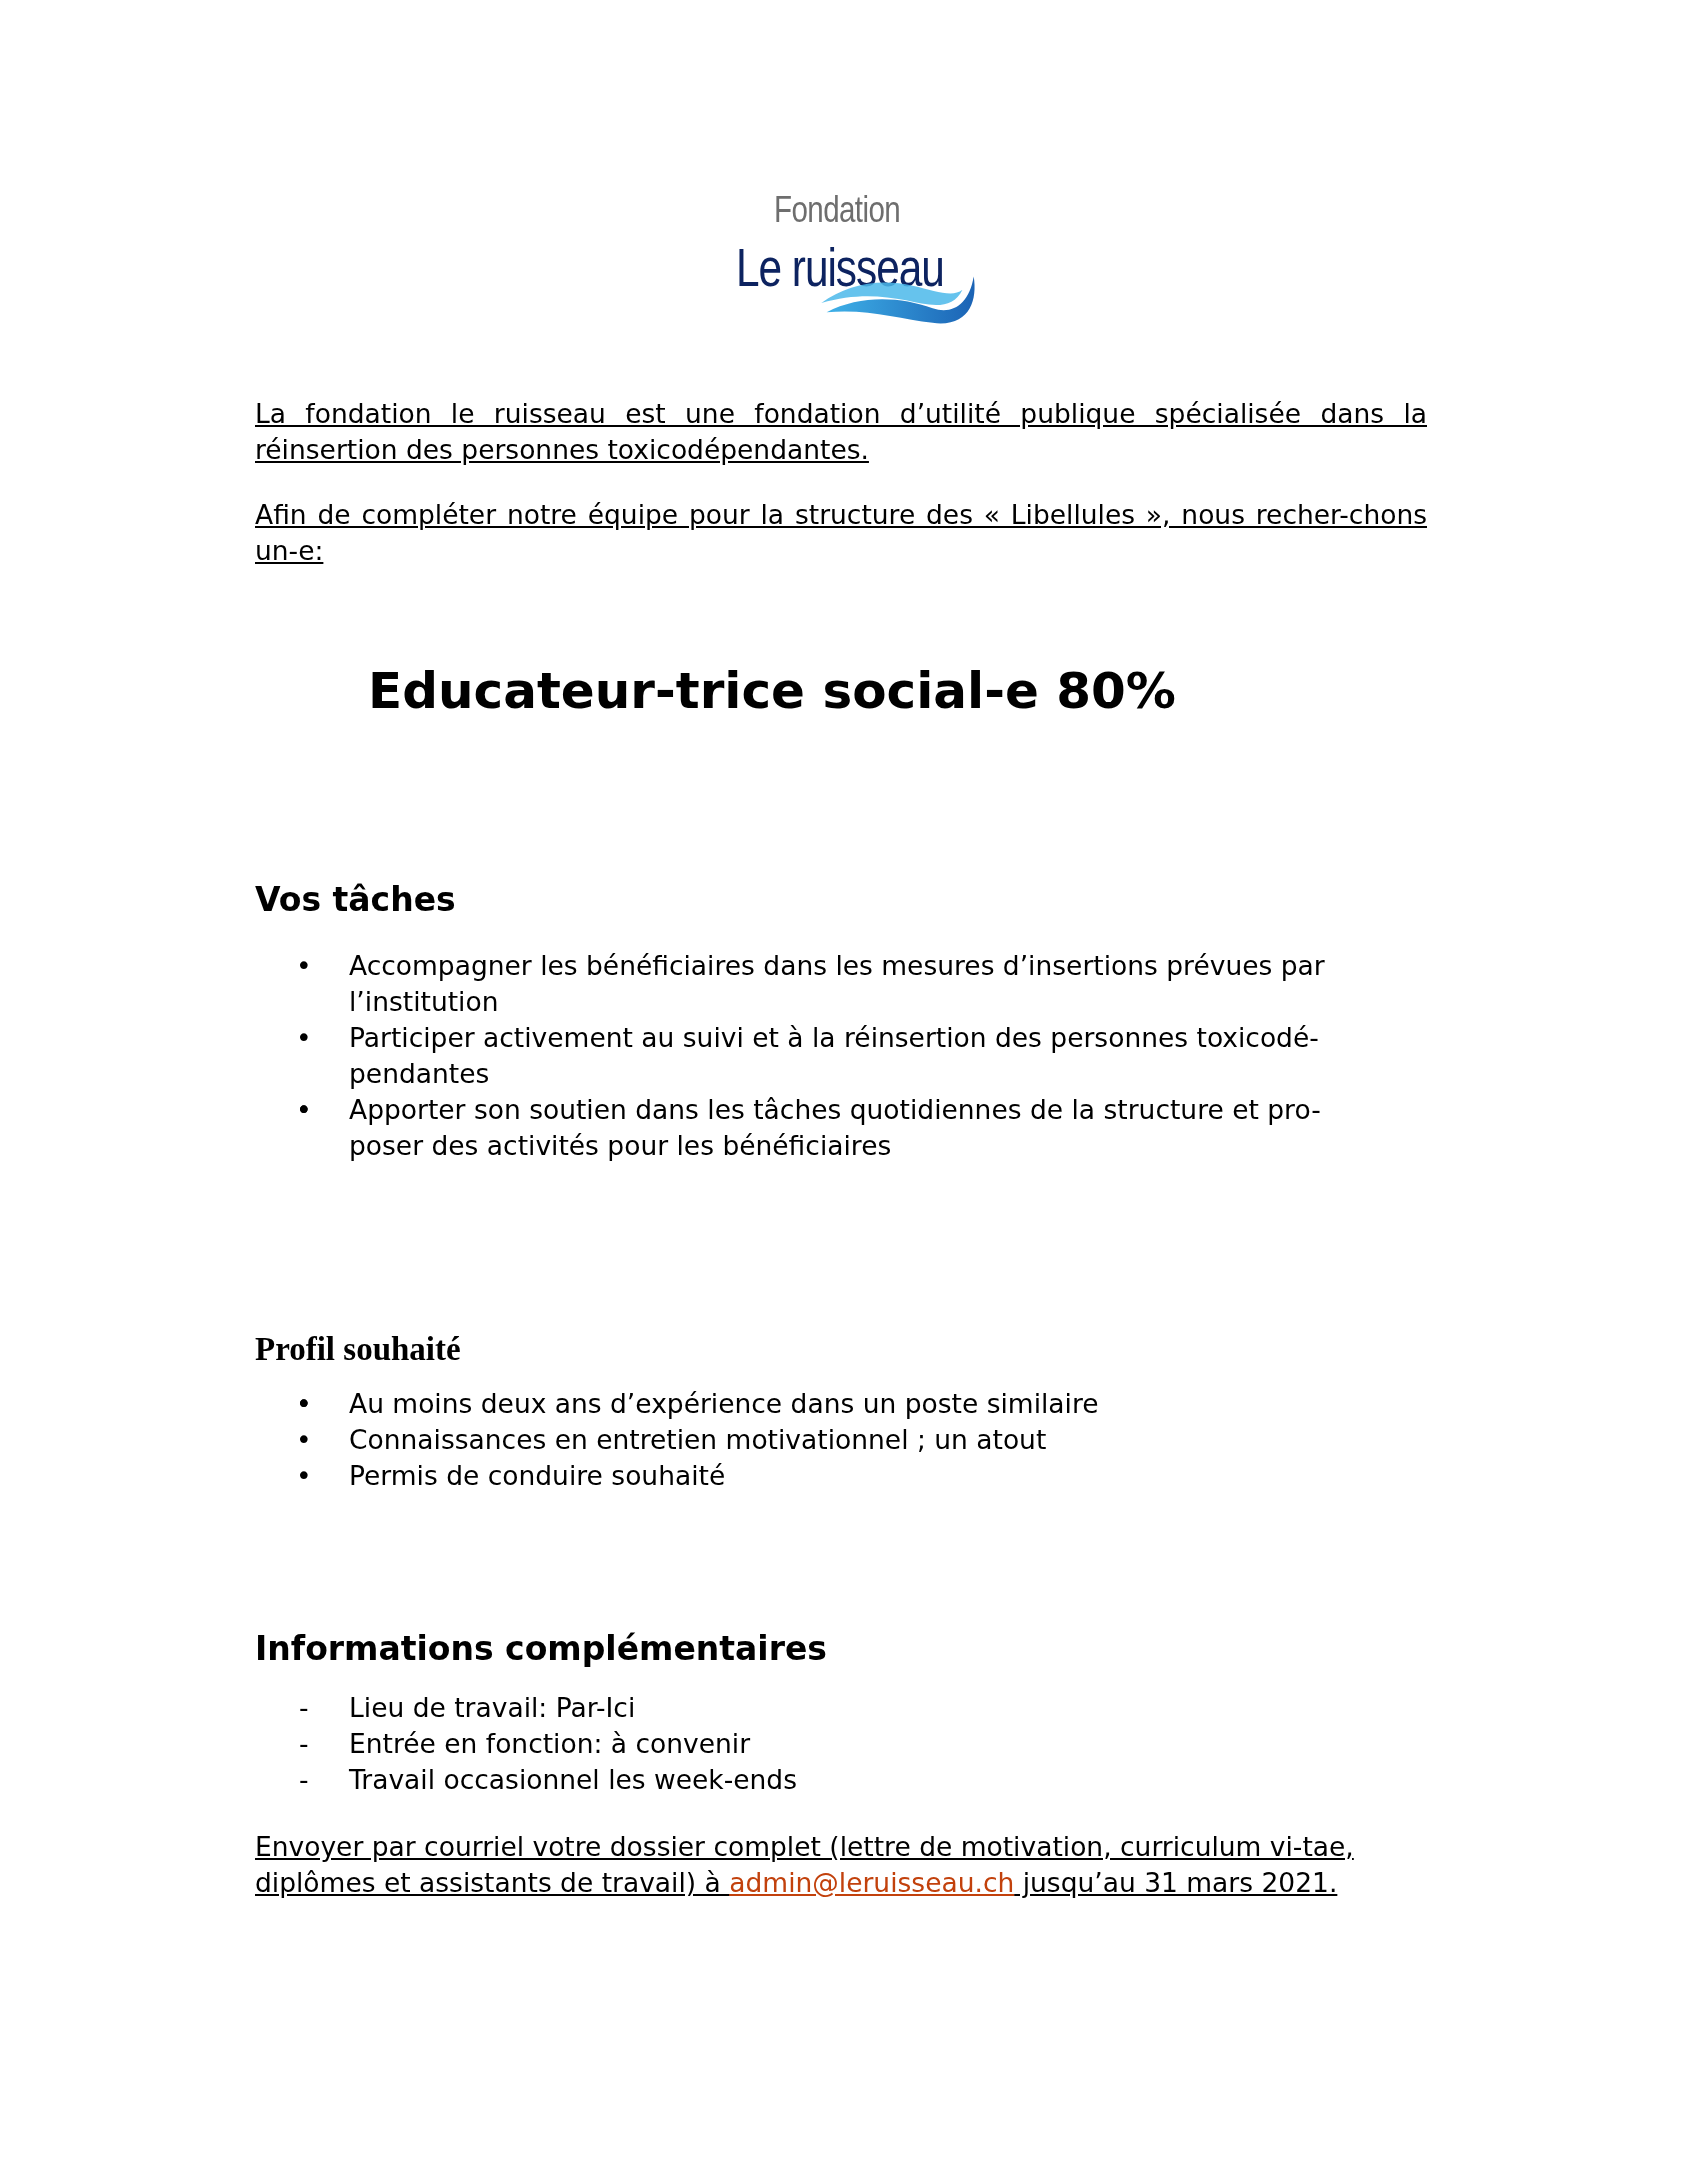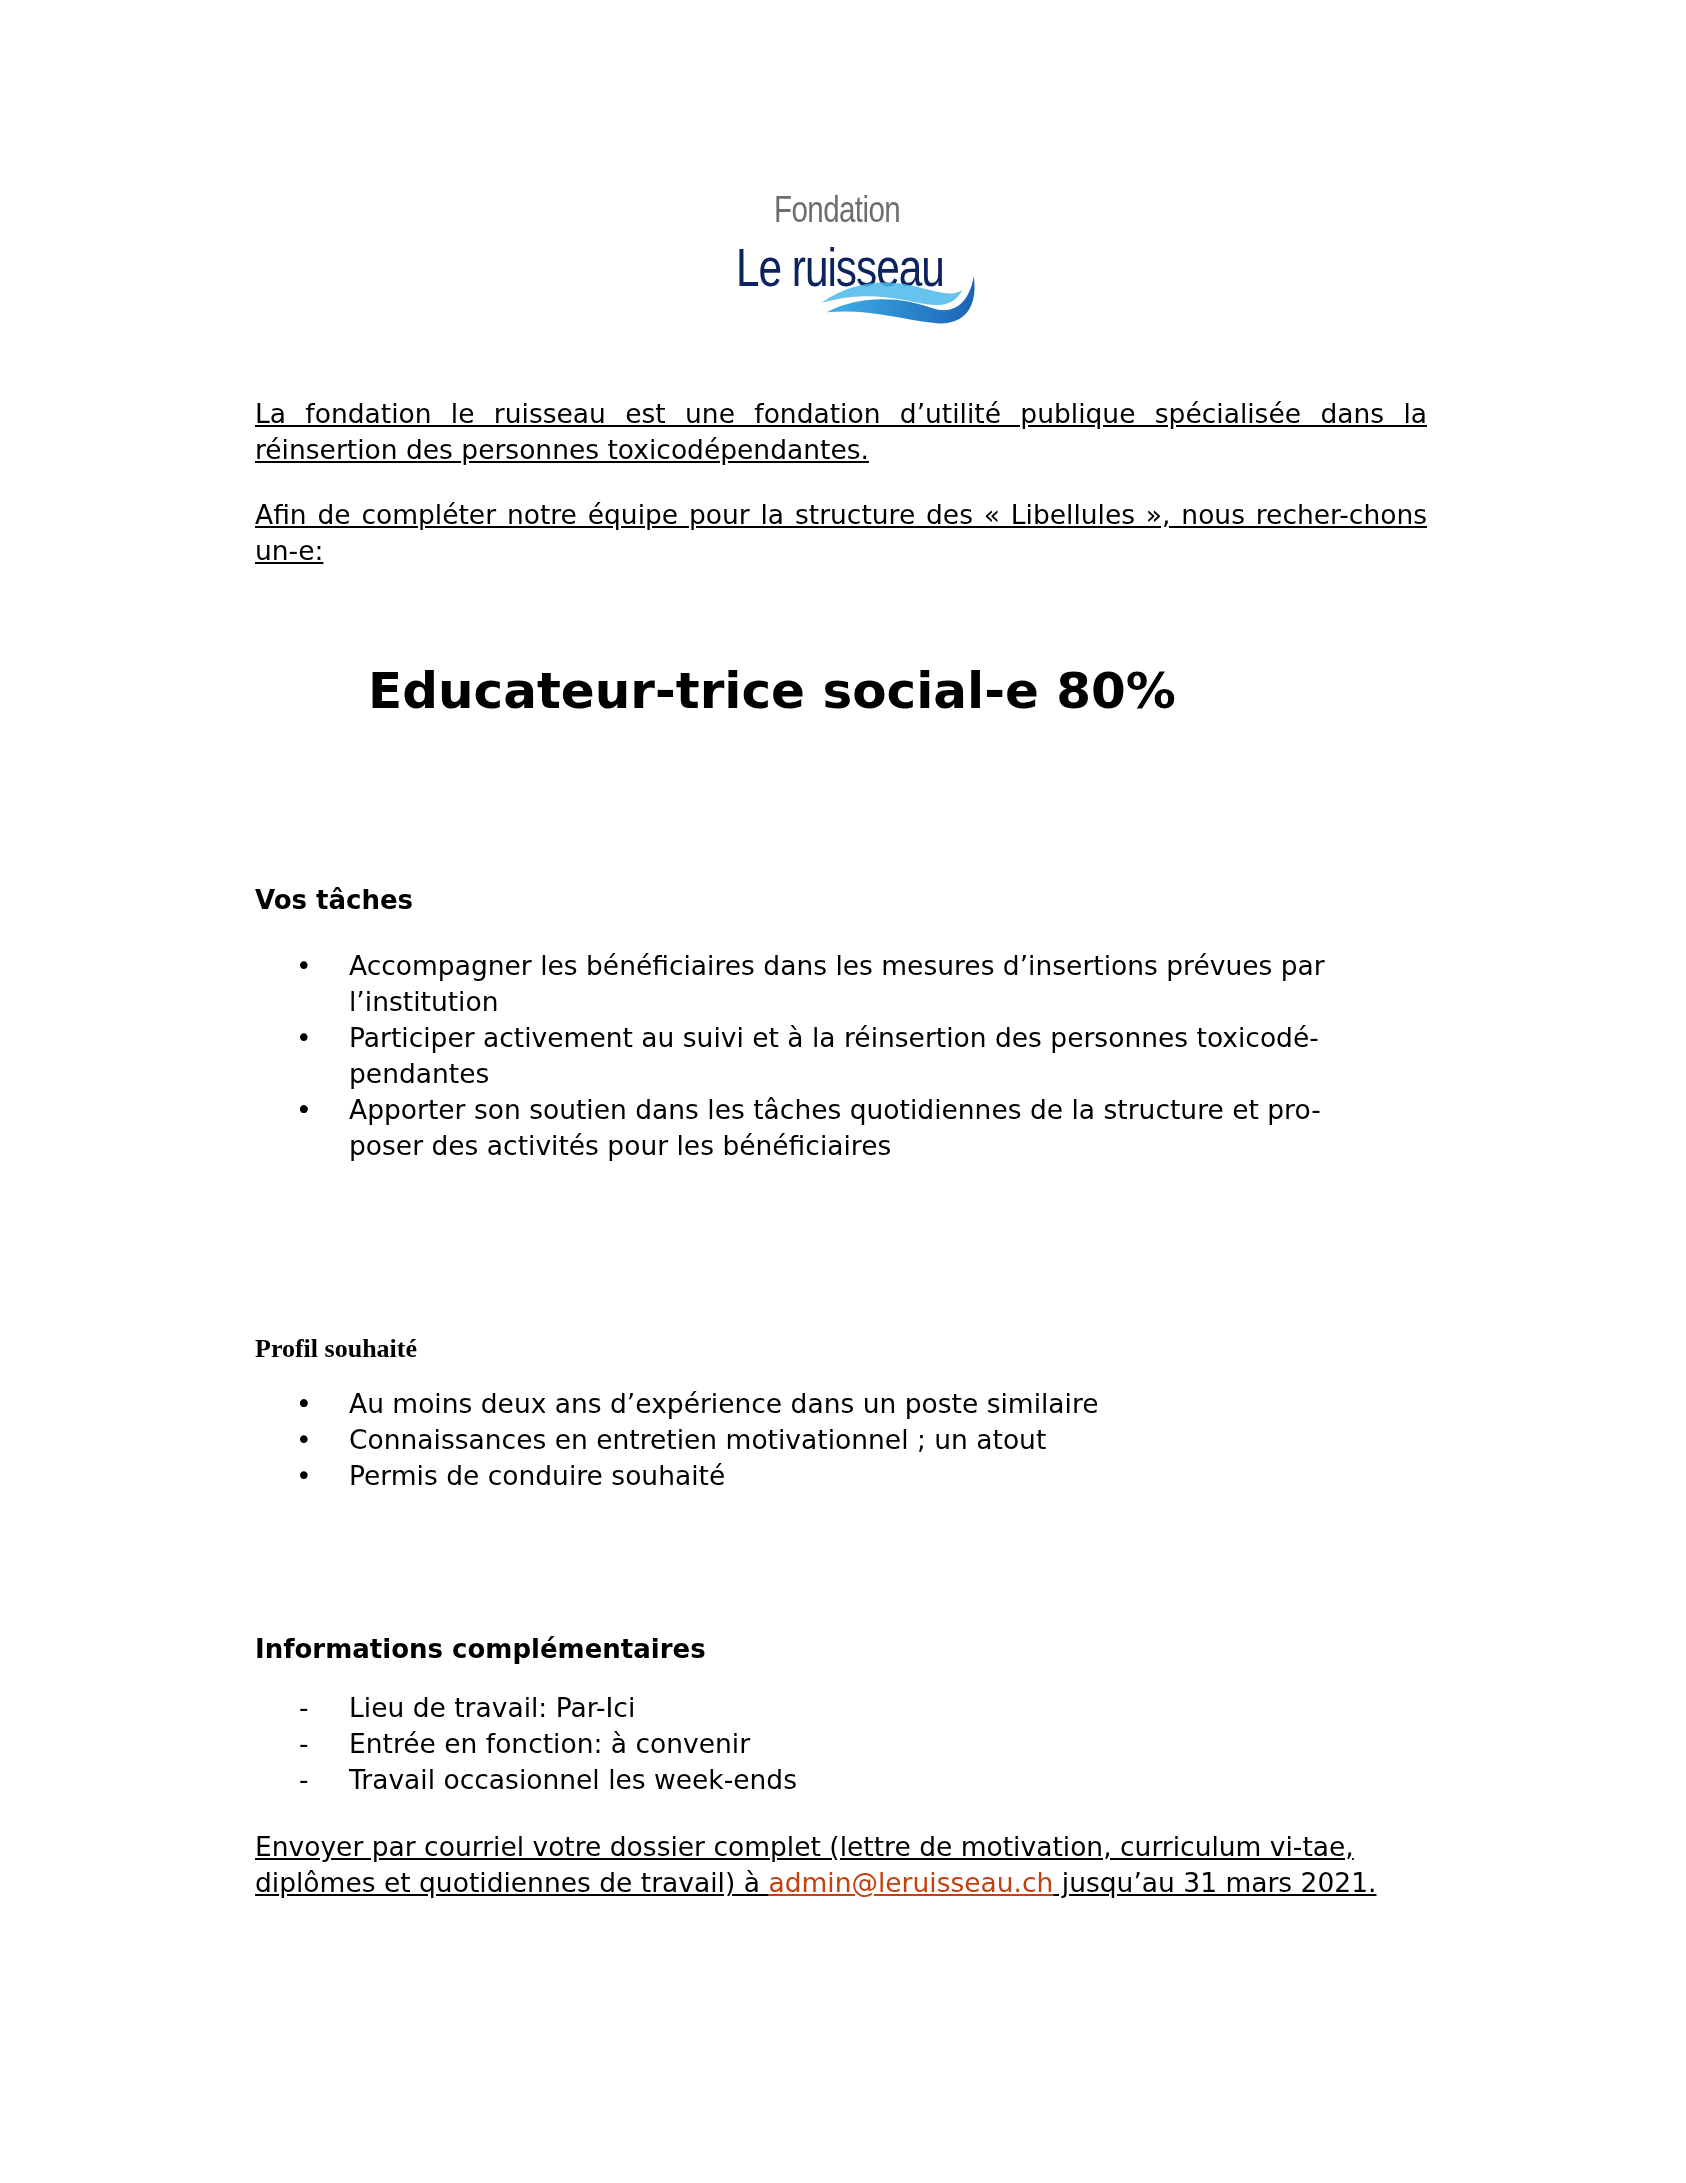--- a/index.html
+++ b/index.html
@@ -9,21 +9,21 @@
   .logo-top { position: absolute; left: 53px; top: 4px; font-family: "Liberation Sans", sans-serif;
               font-size: 36px; color: #6e6e6e; letter-spacing: -0.7px; transform: scaleX(0.82); transform-origin: left top; }
   .logo-main { position: absolute; left: 14.6px; top: 52px; font-family: "Liberation Sans", sans-serif;
                font-size: 53px; color: #0d2360; letter-spacing: -1.3px; transform: scaleX(0.8); transform-origin: left top; white-space: nowrap; }
   .logo-wave { position: absolute; left: 99px; top: 86px; width: 159px; height: 60px; }
 
   .block { position: absolute; left: 255px; width: 1172px; font-size: 26.5px; line-height: 36px; text-decoration: underline; }
   .justify { text-align: justify; text-align-last: left; }
   .title { position: absolute; left: 0; width: 1544px; top: 661px; text-align: center;
            font-size: 50px; font-weight: bold; line-height: 60px; }
-  .heading { position: absolute; left: 255px; font-size: 26px; font-weight: bold; line-height: 36px; }
+  .heading { position: absolute; left: 255px; font-size: 33px; font-weight: bold; line-height: 36px; }
   ul.items { position: absolute; left: 255px; width: 1172px; margin: 0; padding: 0; list-style: none;
              font-size: 26.5px; line-height: 36px; }
   ul.items li { position: relative; padding-left: 94px; padding-right: 33px; }
   ul.items li .marker { position: absolute; left: 41px; top: 0; }
   a.mail { color: #c2410c; text-decoration: underline; }
 </style>
 </head>
 <body>
 
 <div class="logo">
@@ -62,14 +62,14 @@
   <li><span class="marker">•</span><span>Permis de conduire souhaité</span></li>
 </ul>
 
 <div class="heading" style="top:1631px;">Informations complémentaires</div>
 <ul class="items" style="top:1690px;">
   <li><span class="marker" style="left:44px;">-</span><span>Lieu de travail: Par-Ici</span></li>
   <li><span class="marker" style="left:44px;">-</span><span>Entrée en fonction: à convenir</span></li>
   <li><span class="marker" style="left:44px;">-</span><span>Travail occasionnel les week-ends</span></li>
 </ul>
 
-<p class="block" style="top:1829px; margin:0; width:1151px;"><span>Envoyer par courriel votre dossier complet (lettre de motivation, curriculum vi-tae, diplômes et quotidiennes de travail) à </span><a class="mail">admin@leruisseau.ch</a><span> jusqu’au 31 mars 2021.</span></p>
+<p class="block" style="top:1829px; margin:0; width:1151px;"><span>Envoyer par courriel votre dossier complet (lettre de motivation, curriculum vi-tae, diplômes et assistants de travail) à </span><a class="mail">admin@leruisseau.ch</a><span> jusqu’au 31 mars 2021.</span></p>
 
 
 </body></html>

